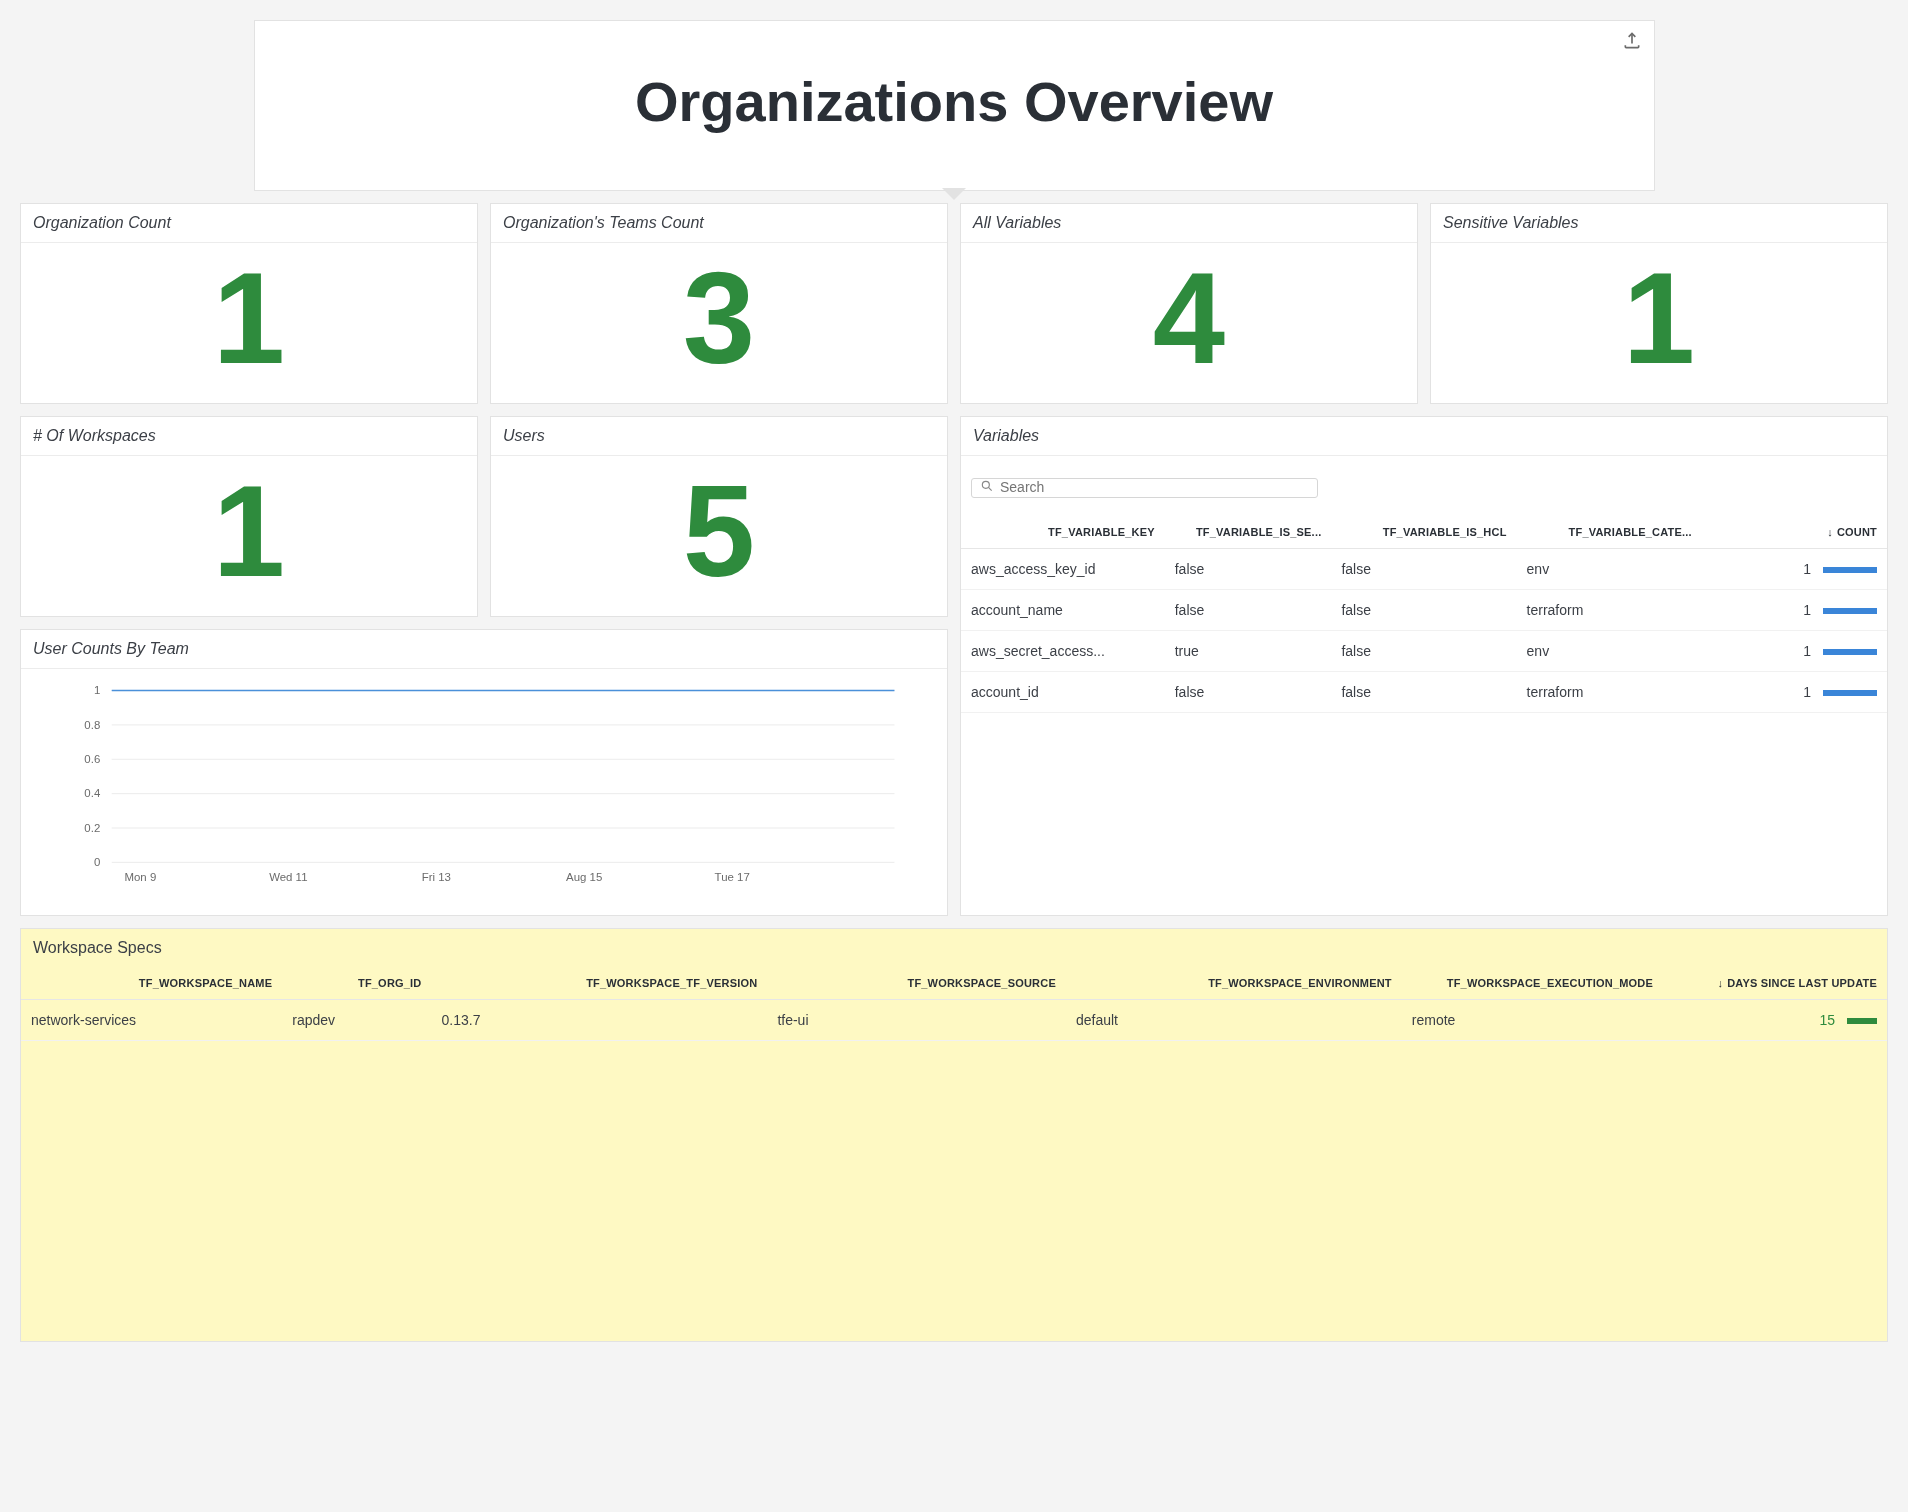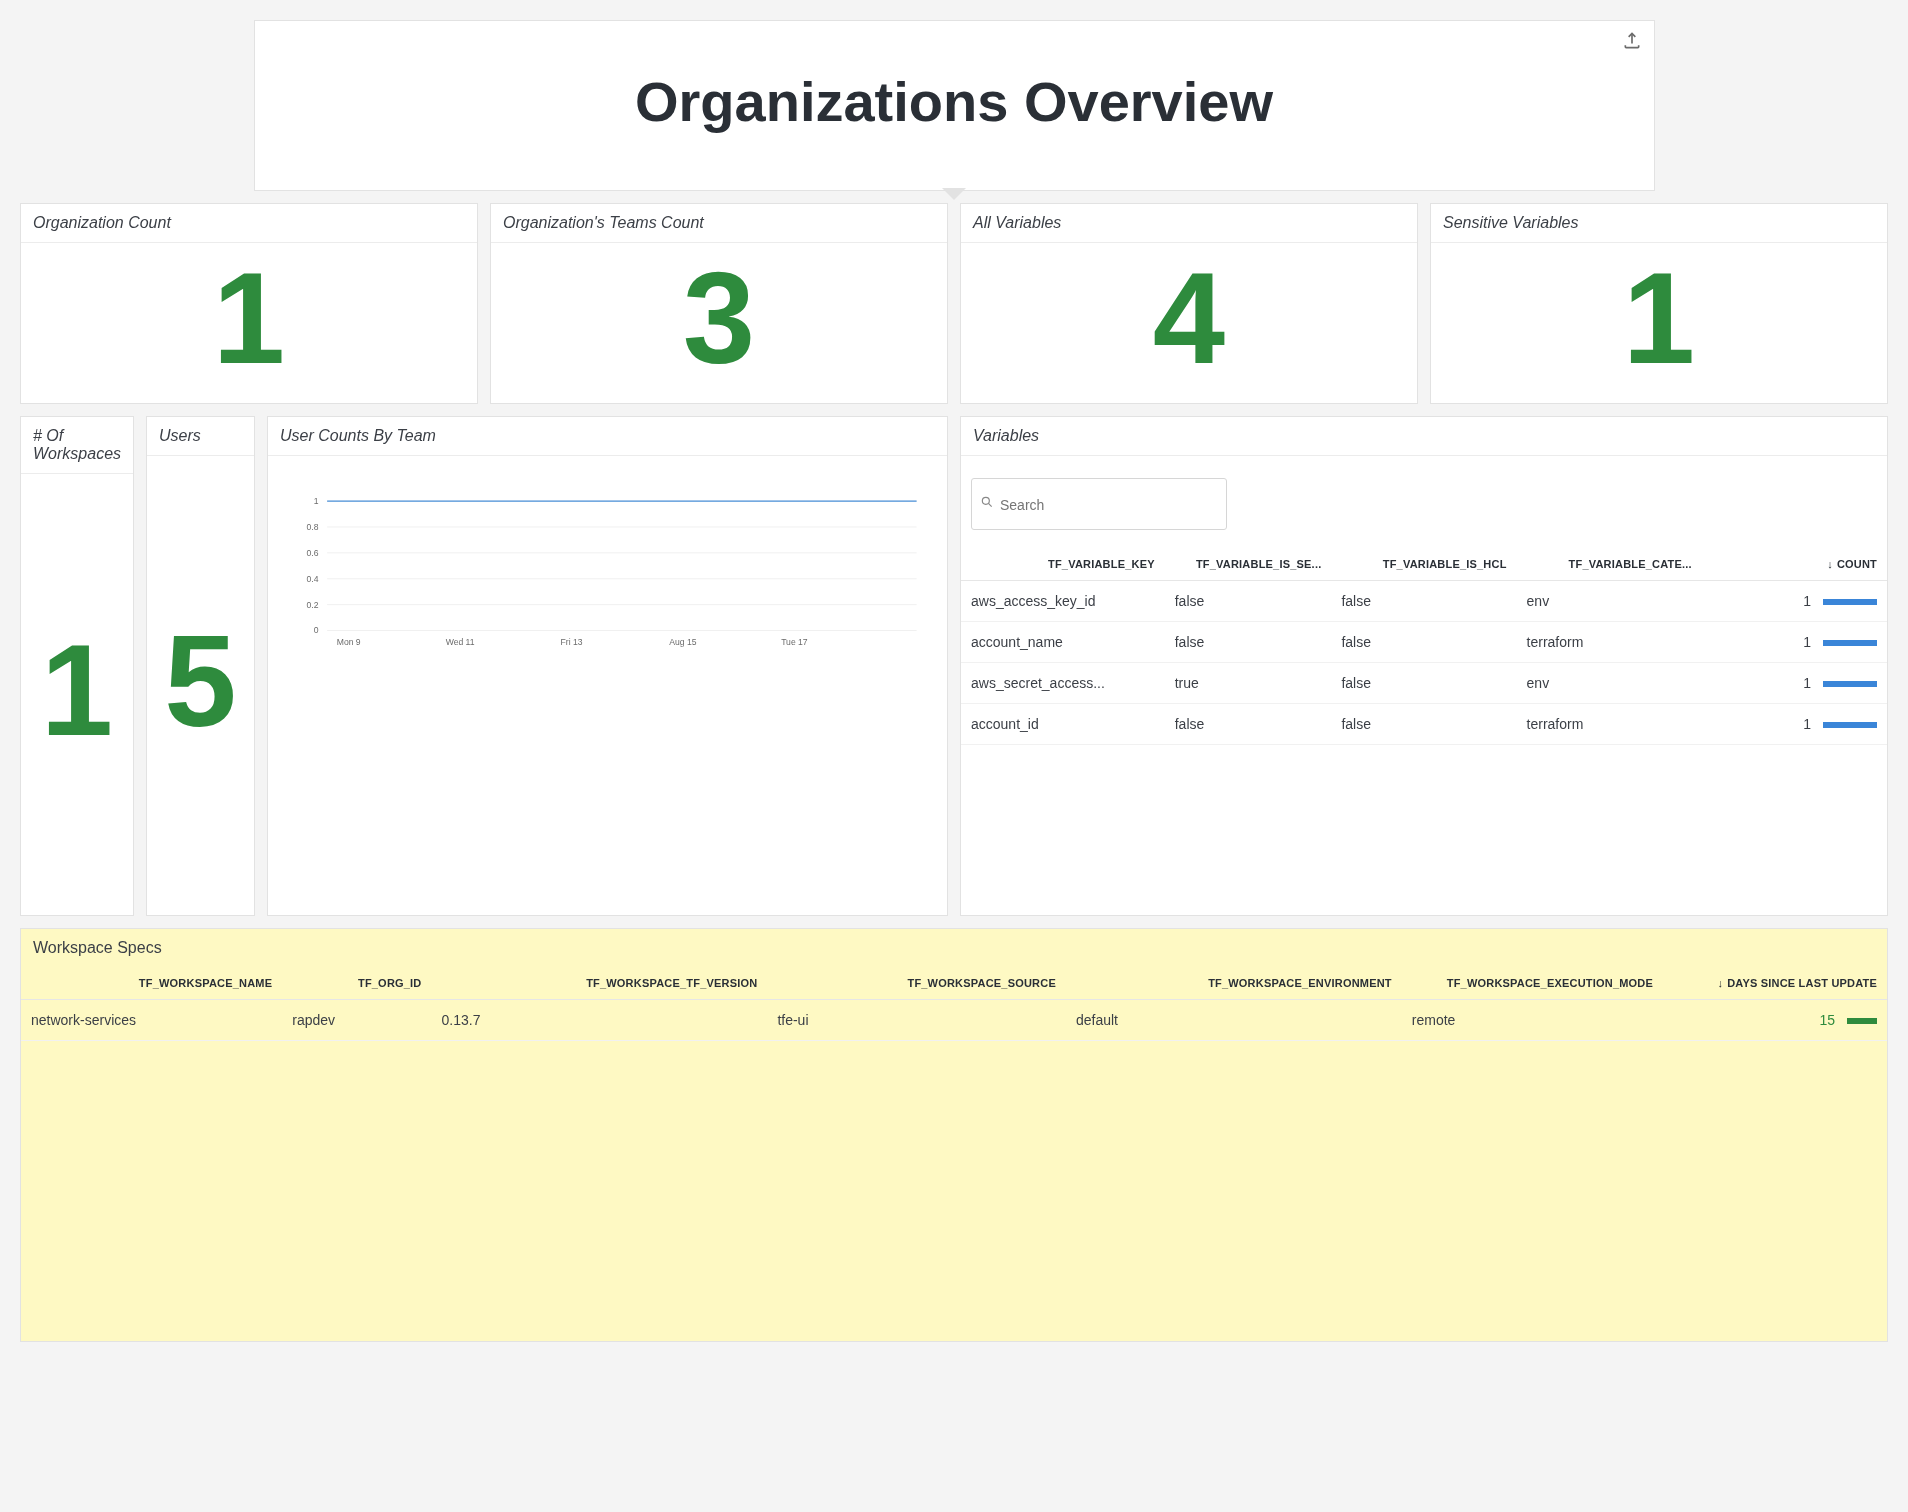--- a/index.html
+++ b/index.html
@@ -53,22 +53,22 @@
   
   .chart-wrap { padding: 12px 16px 10px 16px; }
   .chart-svg { width: 100%; height: 210px; display: block; }
   .axis-text { font-size: 12px; fill: #6b6b6b; }
   .grid-line { stroke: #eaeaea; stroke-width: 1; }
   .series-line { stroke: #4a90d9; stroke-width: 1.5; fill: none; }
 
   
   .search-wrap { padding: 10px 10px 6px 10px; }
   .search-box {
-    display: flex; align-items: flex-end; border: 1px solid #d6d6d6;
-    width: 256px; border-radius: 3px; padding: 16px 8px; background: #fff;
+    display: flex; align-items: flex-start; border: 1px solid #d6d6d6;
+    width: 347px; border-radius: 3px; padding: 0 8px; background: #fff;
   }
   .search-box svg { width: 14px; height: 14px; color: #888; margin-right: 6px; }
   .search-box input {
     border: none; outline: none; font-size: 14px; color: #555; flex: 1;
     background: transparent;
   }
   table.data { width: 100%; border-collapse: collapse; font-size: 14px; }
   table.data th {
     text-align: right; font-size: 11px; font-weight: 700; letter-spacing: 0.2px;
     color: #2a2f36; padding: 10px 10px; border-bottom: 1px solid #e6e6e6;
@@ -83,21 +83,21 @@
   .bar-mini { display:inline-block; width:54px; height:6px; background:#3a85d8; vertical-align:middle; margin-left:12px; }
   .bar-mini.green { background:#2e8b3d; width:30px; }
   .val-green { color:#2e8b3d; font-weight:500; }
 
   
   .ws-panel { background:#fef9c3; border:1px solid #e2e2e2; }
   .ws-title { font-size: 16px; color:#3b3f46; padding:10px 12px; }
   .variables-panel { min-height: 500px; gap: 12px; }
   .ws-panel .fill { min-height: 300px; }
 
-  .col-left { flex:1 1 50%; display:flex; flex-direction:row; gap:12px;justify-content:space-between; }
+  .col-left { flex:1 1 50%; display:flex; flex-direction:column; gap:12px;justify-content:space-between; }
   .col-right { flex:1 1 50%; display:flex; flex-direction:column; gap:12px; }
 
   .two-col { display:flex; gap:12px; }
 </style>
 </head>
 <body>
 
 <div class="dashboard">
 
   <div class="banner">

